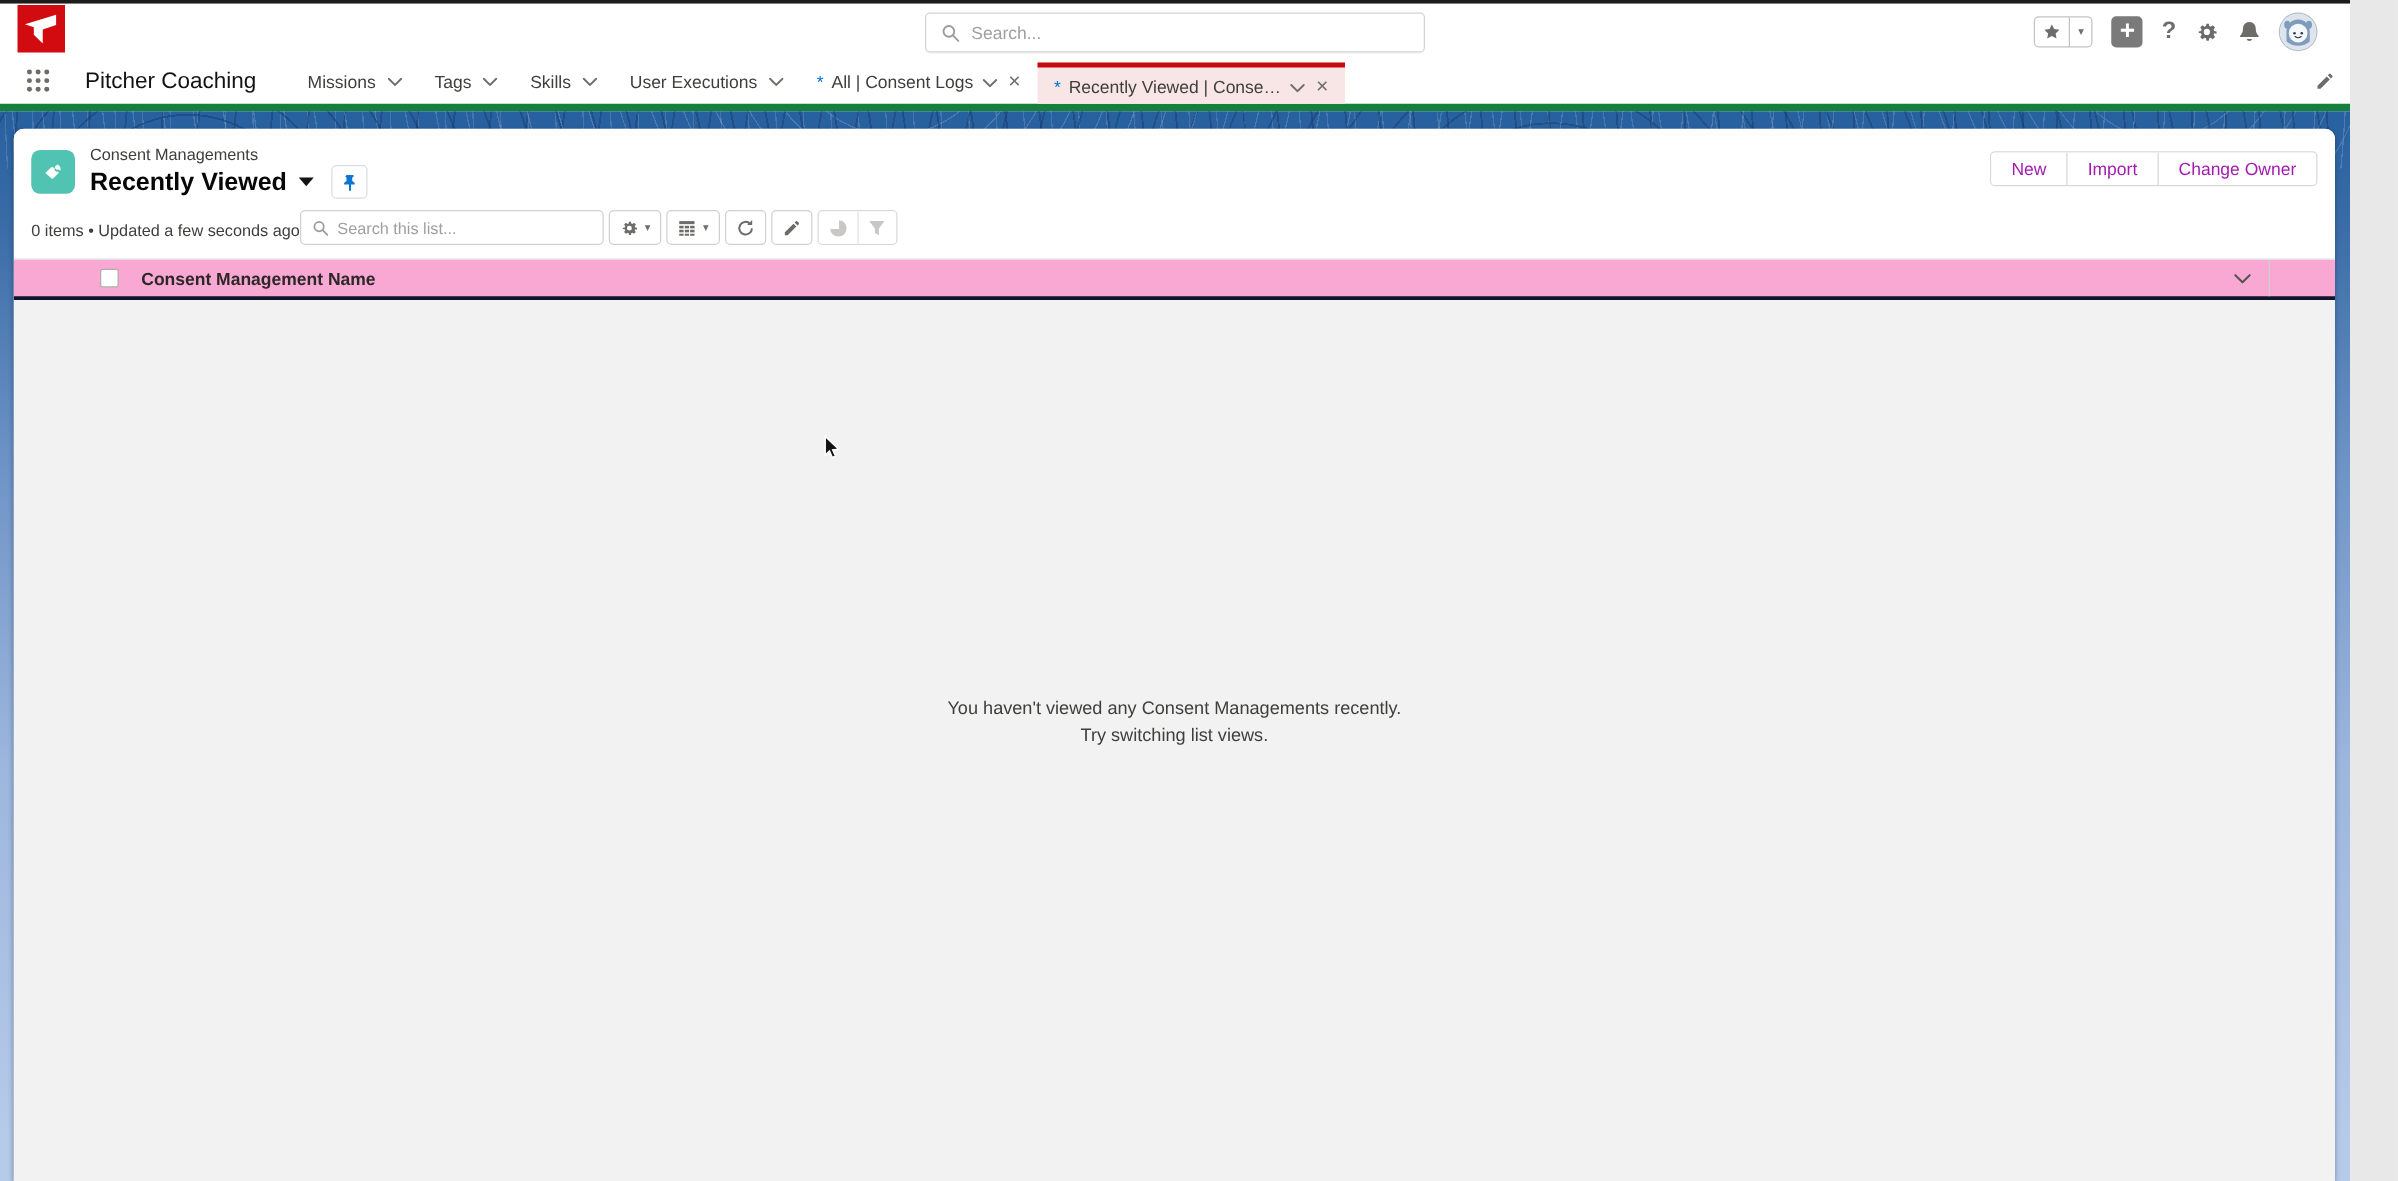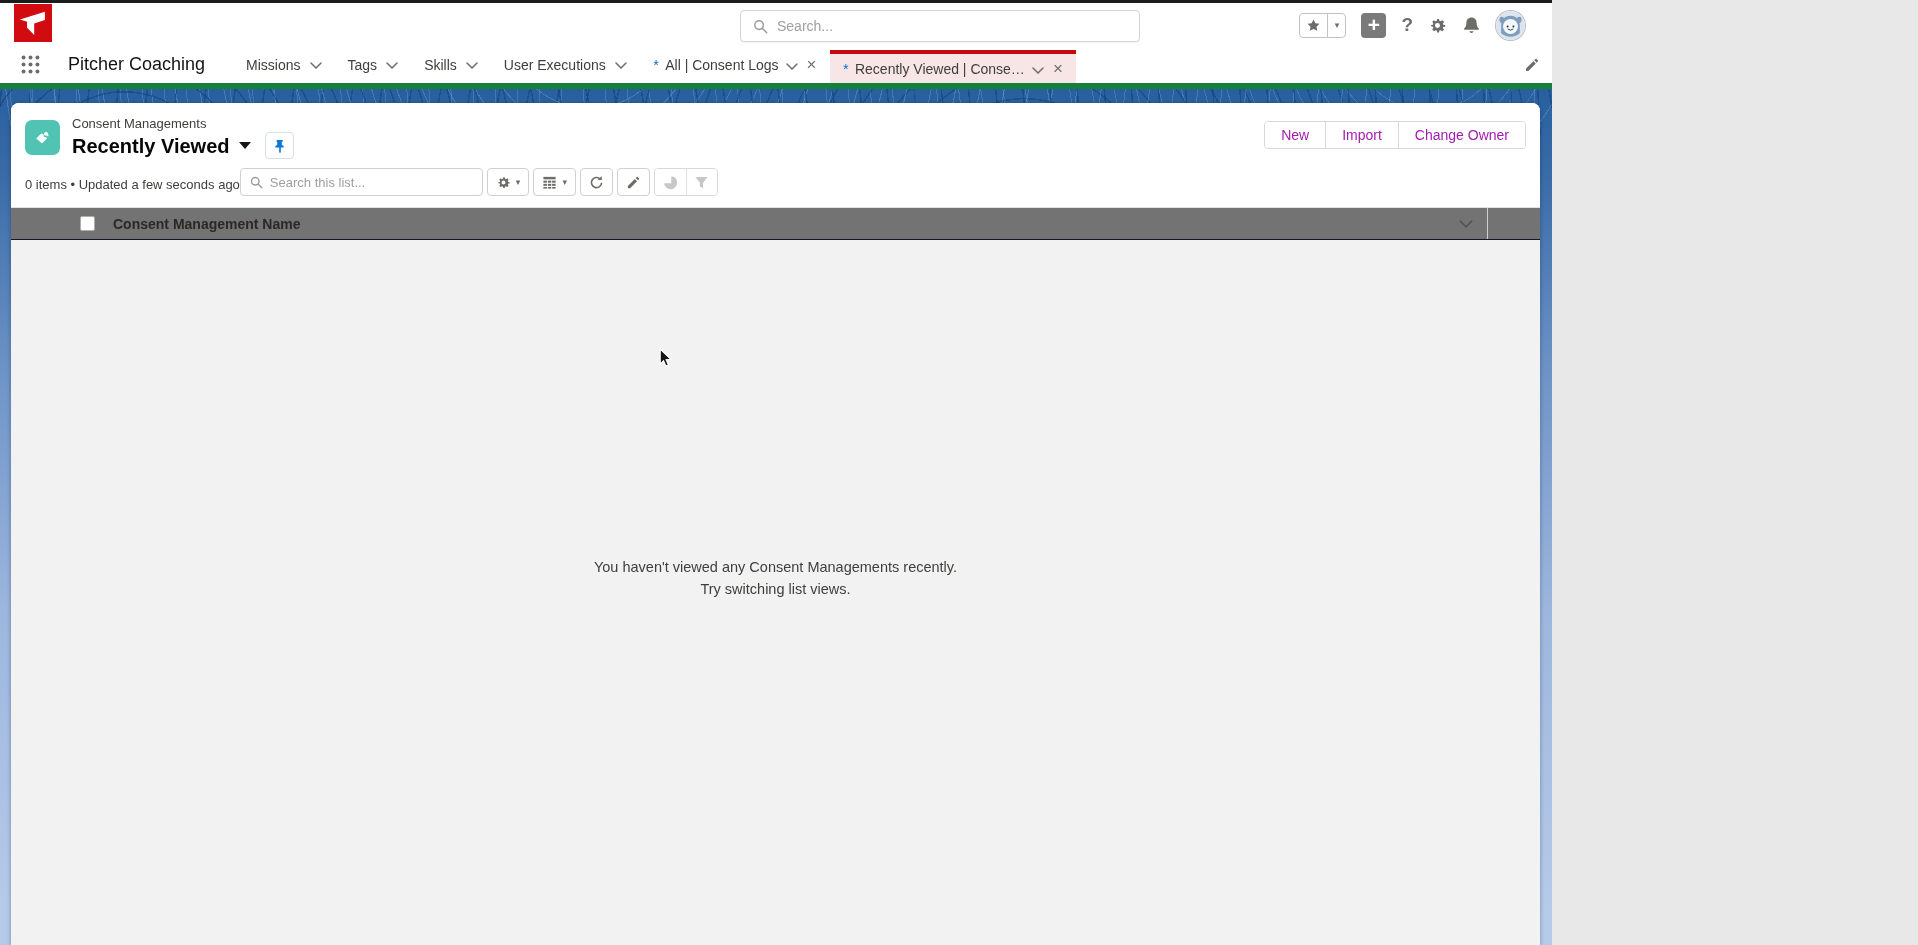--- a/index.html
+++ b/index.html
@@ -1,18 +1,18 @@
 <!DOCTYPE html>
 <html><head>
 <meta charset="utf-8">
 <style>
   * { margin:0; padding:0; box-sizing:border-box; }
   html,body { background:#e8e8e8; }
   .screen {
-    position:relative; width:1552px; height:945px; overflow:hidden;
+    position:relative; width:1880px; height:945px; overflow:hidden;
     font-family:"Liberation Sans", sans-serif; background:#fff;
     -webkit-font-smoothing:antialiased;
   }
   
   .top-edge { position:absolute; top:0; left:0; right:0; height:3px; background:#1c1c1c; }
 
   
   .global-header { position:absolute; top:3px; left:0; right:0; height:43px; background:#fff; }
   .logo { position:absolute; left:14px; top:1px; width:38px; height:38px; background:#d20b10; cursor:pointer; }
   .logo svg { width:100%; height:100%; display:block; }
@@ -93,21 +93,21 @@
   .list-search input { border:none; outline:none; flex:1; font-size:13px; color:#2b2826; background:transparent; font-family:"Liberation Sans",sans-serif; }
   .list-search input::placeholder { color:#9f9f9f; }
   .icon-btn { height:28px; min-width:30px; padding:0 8px; border:1px solid #d0d0d0; border-radius:4px; background:#fff; display:flex; align-items:center; justify-content:center; gap:5px; cursor:pointer; }
   .icon-btn .mini-caret { font-size:9px; color:#706e6b; }
   .btn-pair { display:flex; height:28px; border:1px solid #d8d8d8; border-radius:4px; overflow:hidden; }
   .btn-pair .seg { width:31px; display:flex; align-items:center; justify-content:center; background:#fff; border-left:1px solid #e2e0df; cursor:default; }
   .btn-pair .seg:first-child { border-left:none; }
 
   
   .table-header {
-    height:33px; background:#737373; border-top:1px solid #e2e2e2; border-bottom:1px solid #0f172a;
+    height:33px; background:#f9a8d4; border-top:1px solid #e2e2e2; border-bottom:3px solid #0f172a;
     display:flex; align-items:center; flex:none;
   }
   .cell-cb { width:84px; display:flex; justify-content:flex-end; }
   .cell-cb input { width:15px; height:15px; appearance:none; -webkit-appearance:none; background:#fff; border:1px solid #b0adab; border-radius:2px; cursor:pointer; }
   .cell-name { flex:1; display:flex; align-items:center; justify-content:space-between; padding:0 14px 0 18px; cursor:pointer; }
   .cell-name .col-label { font-size:14px; font-weight:700; color:#2b2826; }
   .cell-actions { width:53px; height:100%; border-left:1px solid #d0d0d0; }
   .table-body { flex:1; background:#f3f2f2; text-align:center; padding-top:316px; }
   .empty-line { font-size:14.5px; color:#3e3e3c; line-height:22px; }
 

